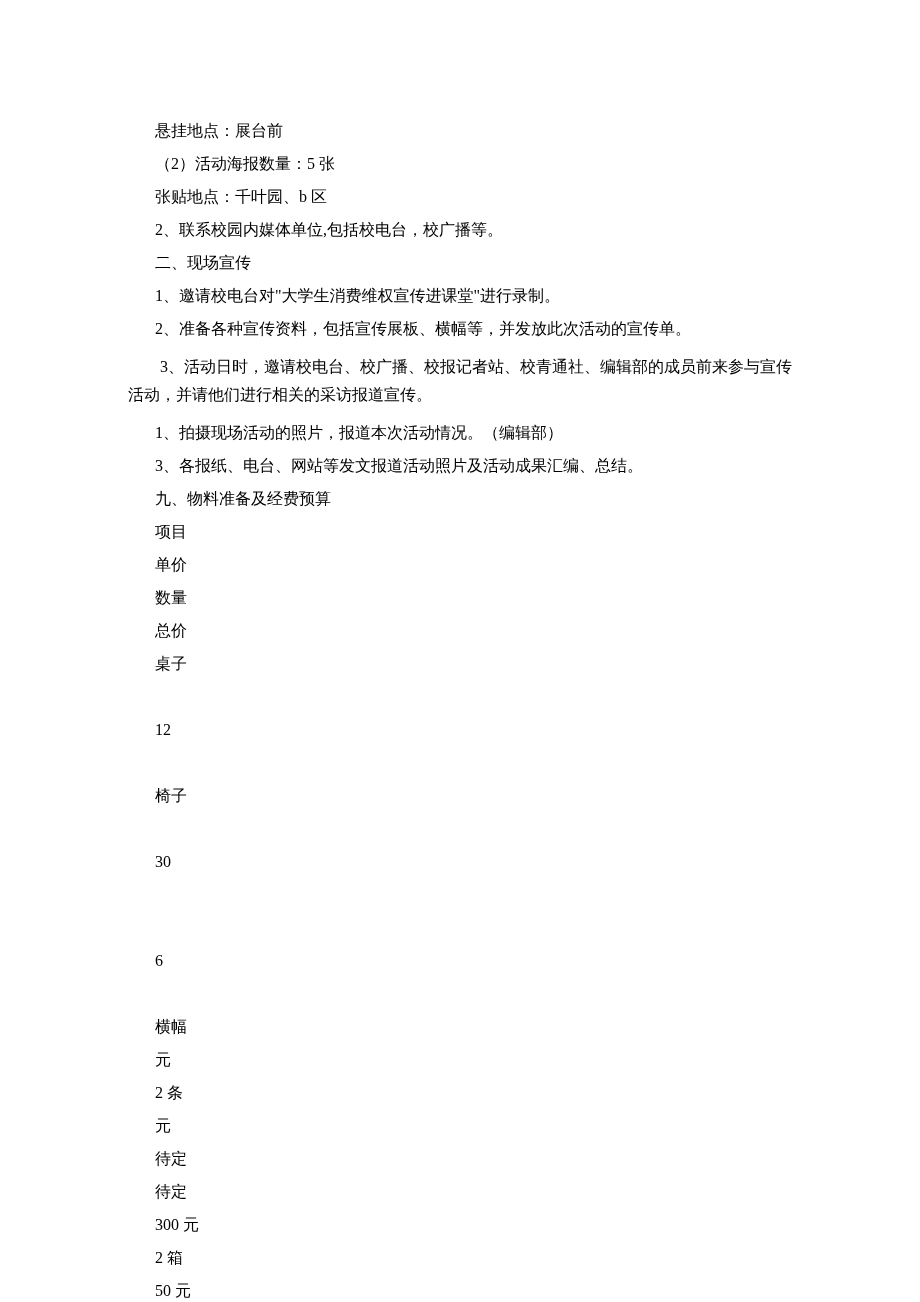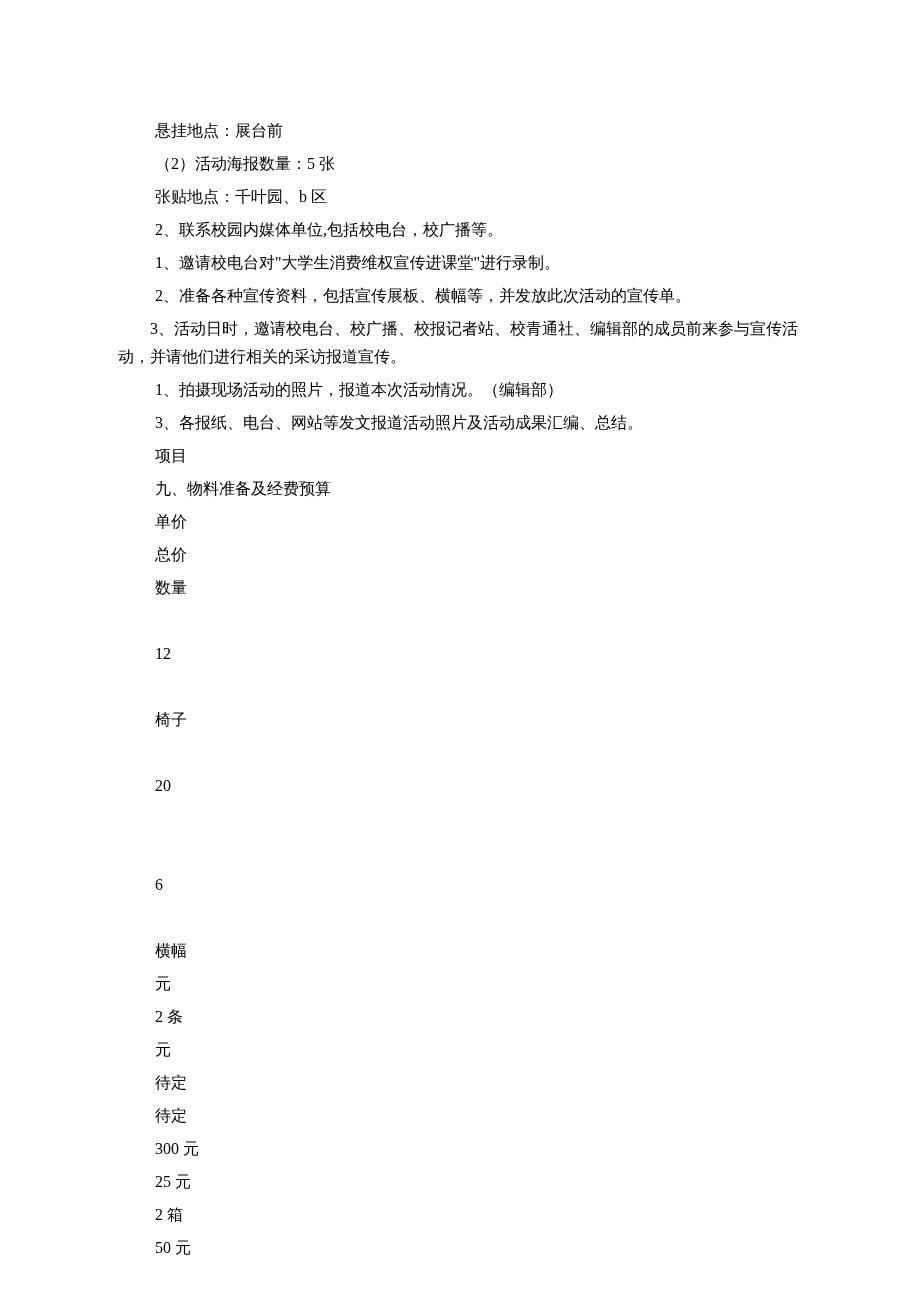--- a/index.html
+++ b/index.html
@@ -24,43 +24,44 @@
   }
 </style>
 </head>
 <body>
 
 <div class="page" id="page">
     <p class="line">悬挂地点：展台前</p>
     <p class="line">（2）活动海报数量：5 张</p>
     <p class="line">张贴地点：千叶园、b 区</p>
     <p class="line">2、联系校园内媒体单位,包括校电台，校广播等。</p>
+    <p class="line">二、现场宣传</p>
     <p class="line">1、邀请校电台对"大学生消费维权宣传进课堂"进行录制。</p>
     <p class="line">2、准备各种宣传资料，包括宣传展板、横幅等，并发放此次活动的宣传单。</p>
-    <p class="line" style="text-indent: 2em; margin: 0px;">3、活动日时，邀请校电台、校广播、校报记者站、校青通社、编辑部的成员前来参与宣传活动，并请他们进行相关的采访报道宣传。</p>
+    <p class="line" style="text-indent: 2em; margin: 10px;">3、活动日时，邀请校电台、校广播、校报记者站、校青通社、编辑部的成员前来参与宣传活动，并请他们进行相关的采访报道宣传。</p>
     <p class="line">1、拍摄现场活动的照片，报道本次活动情况。（编辑部）</p>
     <p class="line">3、各报纸、电台、网站等发文报道活动照片及活动成果汇编、总结。</p>
+    <p class="line">九、物料准备及经费预算</p>
     <p class="line">项目</p>
-    <p class="line">九、物料准备及经费预算</p>
     <p class="line">单价</p>
+    <p class="line">数量</p>
     <p class="line">总价</p>
-    <p class="line">数量</p>
+    <p class="line">桌子</p>
     <p class="line">&nbsp;</p>
     <p class="line">12</p>
     <p class="line">&nbsp;</p>
     <p class="line">椅子</p>
     <p class="line">&nbsp;</p>
-    <p class="line">20</p>
+    <p class="line">30</p>
     <p class="line">&nbsp;</p>
     <p class="line">&nbsp;</p>
     <p class="line">6</p>
     <p class="line">&nbsp;</p>
     <p class="line">横幅</p>
     <p class="line">元</p>
     <p class="line">2 条</p>
     <p class="line">元</p>
     <p class="line">待定</p>
     <p class="line">待定</p>
     <p class="line">300 元</p>
-    <p class="line">25 元</p>
     <p class="line">2 箱</p>
     <p class="line">50 元</p>
   </div>
 
 </body></html>

